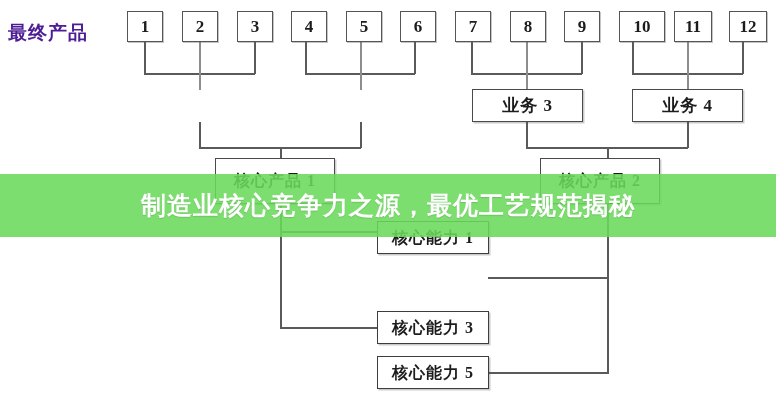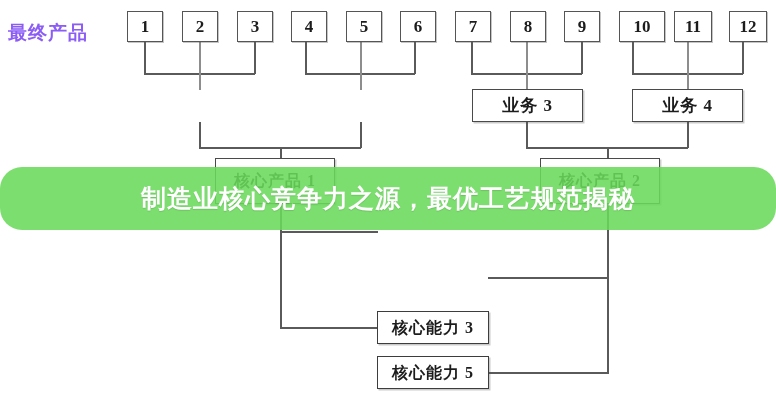--- a/index.html
+++ b/index.html
@@ -55,21 +55,21 @@
     font-weight: 700;
     letter-spacing: 1px;
     border-color: #3d3d3d;
     box-shadow: 1.5px 1.5px 0 rgba(80,80,80,.30);
   }
 
   .label-text {
     position: absolute;
     font-size: 19px;
     font-weight: 700;
-    color: #8b5cf6;
+    color: #4c1d95;
     letter-spacing: 1px;
     white-space: nowrap;
     font-family: "Liberation Serif", "DejaVu Serif", serif;
   }
 
   .ln {
     position: absolute;
     background: #5a5a5a;
   }
   .ln.h { height: 1.6px; }
@@ -161,20 +161,21 @@
   <div class="node num-node" style="left:619px; top:11px; width:46px;  height:31px;">10</div>
   <div class="node num-node" style="left:674px; top:11px; width:38px;  height:31px;">11</div>
   <div class="node num-node" style="left:729px; top:11px; width:38px;  height:31px;">12</div>
 
   <div class="node biz-node" style="left:472px; top:89px; width:111px; height:33px;">业务 3</div>
   <div class="node biz-node" style="left:632px; top:89px; width:111px; height:33px;">业务 4</div>
 
   <div class="node prod-node" style="left:215px; top:158px; width:120px; height:46px;text-align:right;">核心产品 1</div>
   <div class="node prod-node" style="left:540px; top:158px; width:120px; height:46px;">核心产品 2</div>
 
+  <div class="node cap-node" style="left:377px; top:221px; width:112px; height:33px;">核心能力 1</div>
   <div class="node cap-node" style="left:377px; top:311px; width:112px; height:33px;">核心能力 3</div>
   <div class="node cap-node" style="left:377px; top:356px; width:112px; height:33px;">核心能力 5</div>
 
-  <div id="banner" style="top:167px; height:63px;border-radius:22px;">
+  <div id="banner" style="top:174px; height:63px;">
     <span id="banner-text">制造业核心竞争力之源，最优工艺规范揭秘</span>
   </div>
 
 </div>
 
 </body></html>

